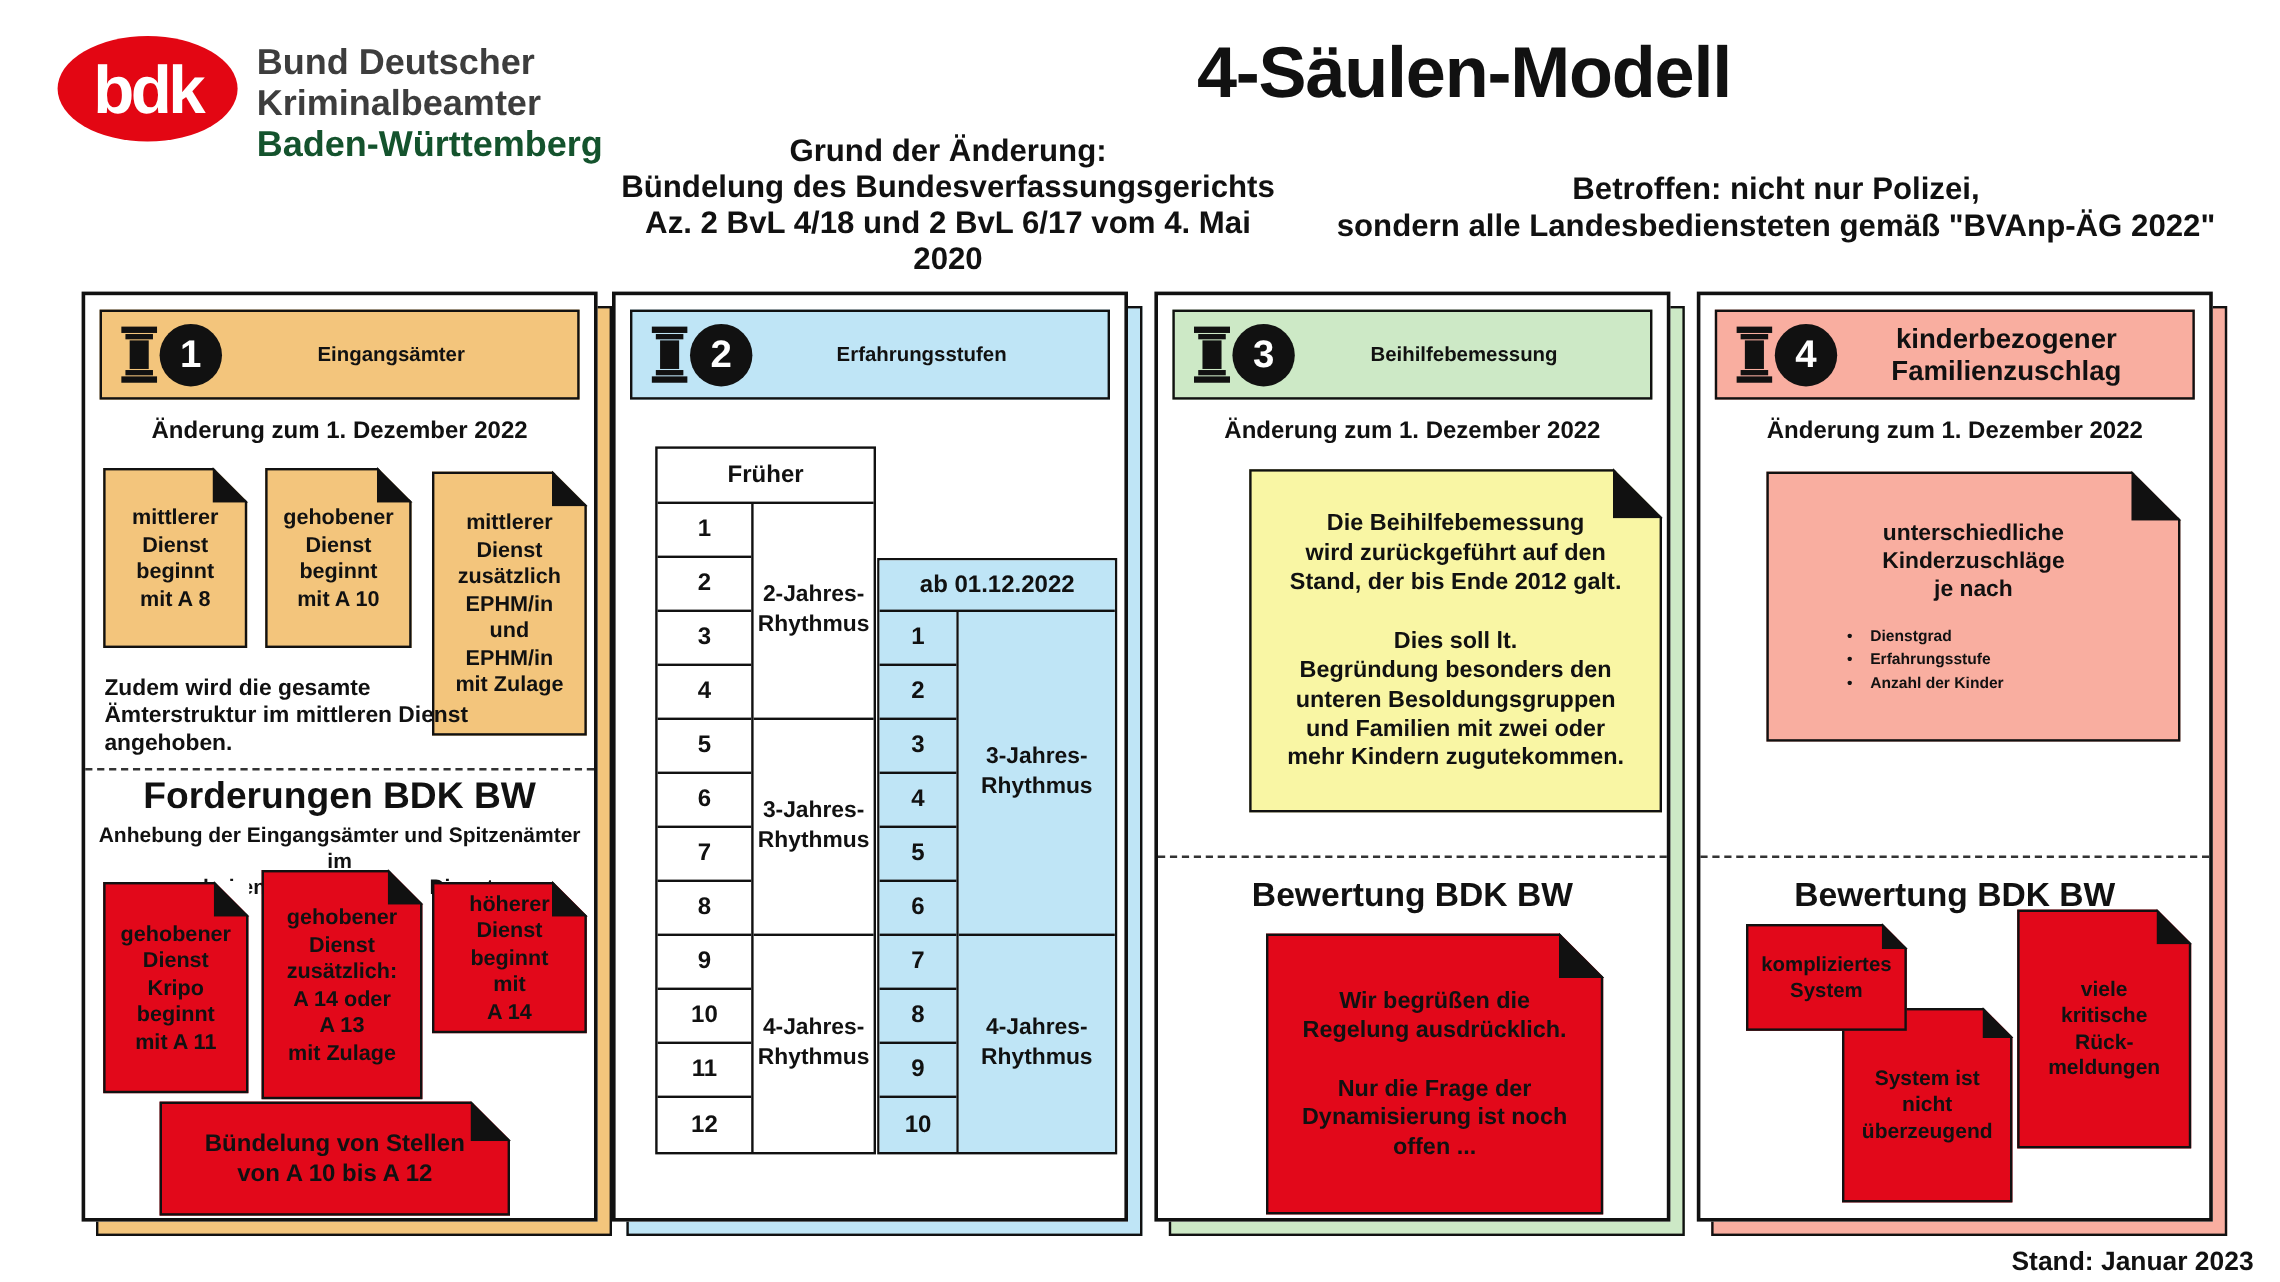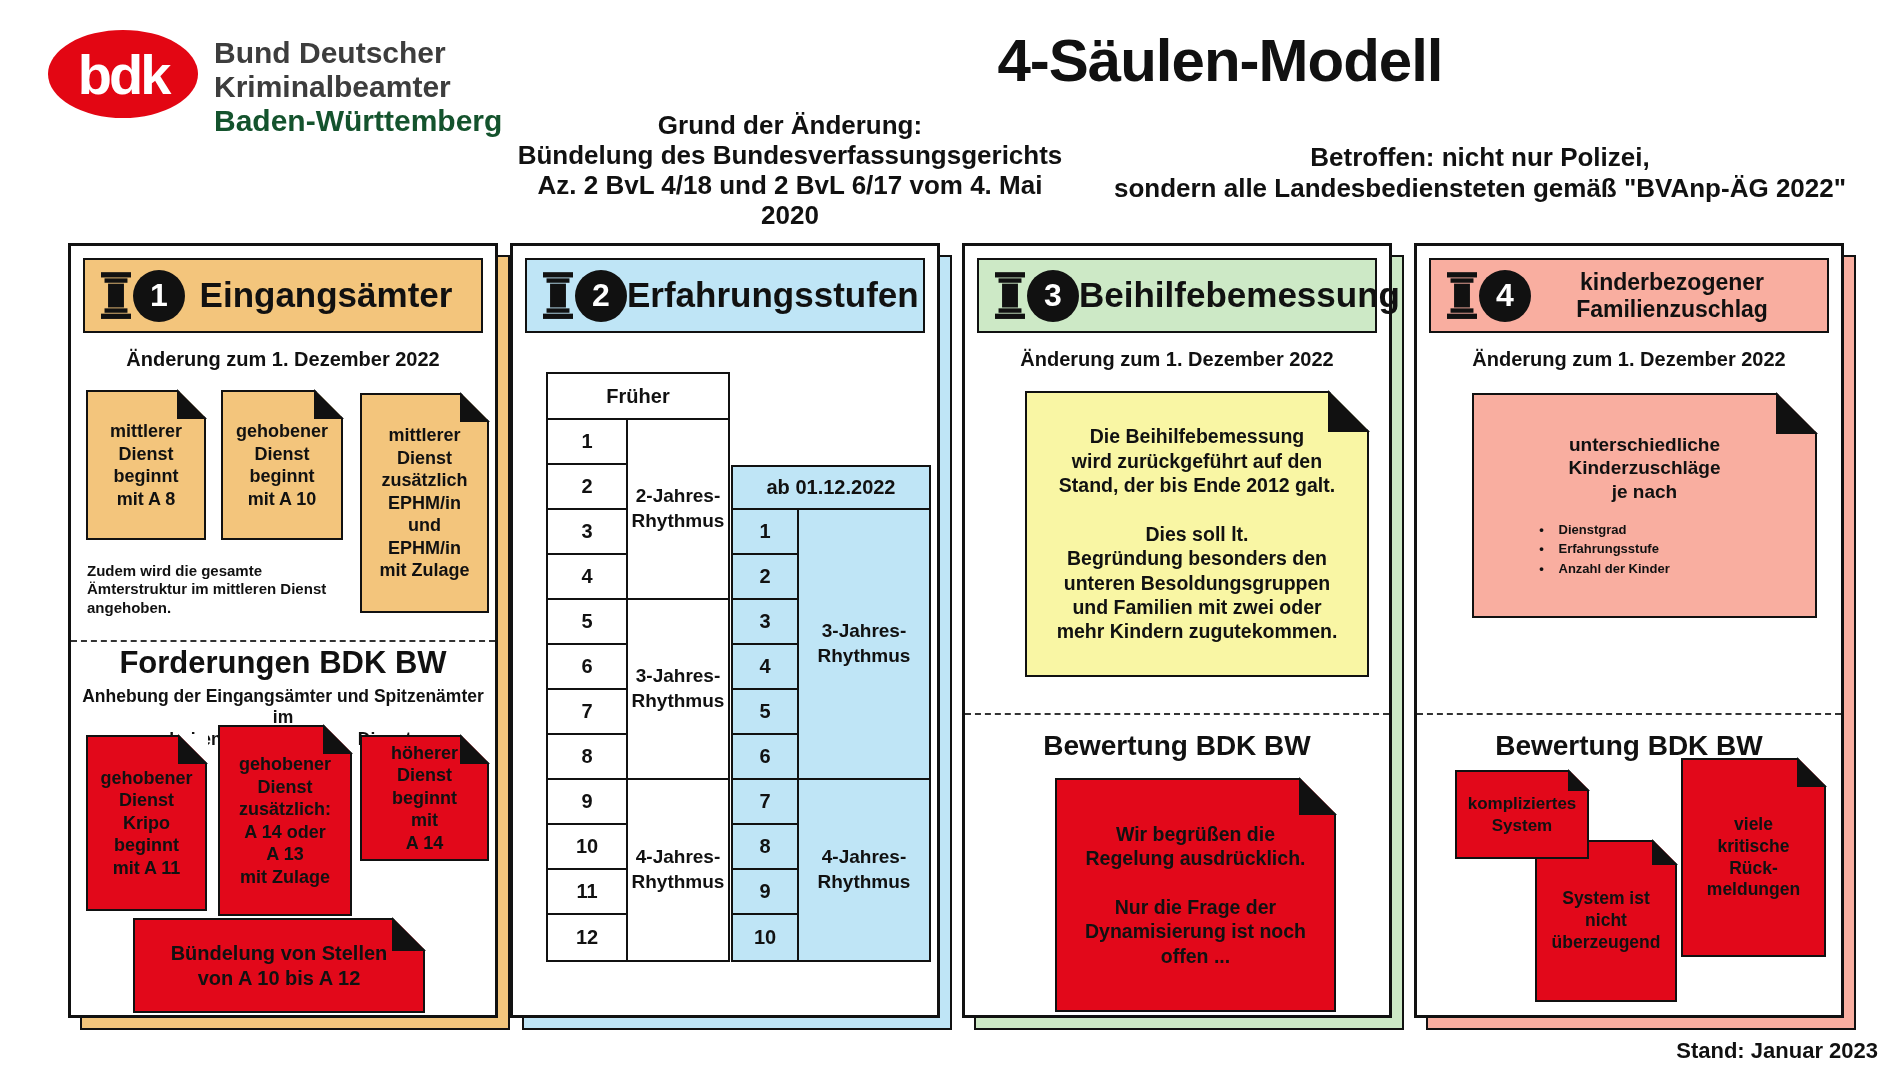--- a/index.html
+++ b/index.html
@@ -39,44 +39,44 @@
 
   .pillar-head{
     position:absolute;left:12px;top:12px;right:12px;height:75px;
     border:2.5px solid #111;box-sizing:border-box;
     display:flex;align-items:center;
   }
   .ph1{background:#F3C57C;} .ph2{background:#BFE5F6;} .ph3{background:#CDE9C6;} .ph4{background:#F9AEA0;}
   .icon-group{display:flex;align-items:center;margin-left:16px;}
   .badge{width:52px;height:52px;border-radius:50%;background:#111;color:#fff;
     display:flex;align-items:center;justify-content:center;font-size:32px;font-weight:800;margin-left:2px;}
-  .pillar-title{flex:1;text-align:center;font-size:35px;padding-right:14px;white-space:pre-line;line-height:1.15;}
+  .pillar-title{flex:1;text-align:center;font-size:17px;padding-right:14px;white-space:pre-line;line-height:1.15;}
   .pillar-title.small{font-size:23px;}
 
   .change-label{position:absolute;left:0;right:0;top:102px;text-align:center;font-size:20px;}
 
   .divider{position:absolute;left:0;right:0;border-top:2px dashed #333;}
 
   
   .note{
     position:absolute;border:2.5px solid #111;box-sizing:border-box;
     display:flex;flex-direction:column;align-items:center;justify-content:center;
     text-align:center;white-space:pre-line;line-height:1.25;
     --fold:30px;
   }
   .note .cut,.note .flap{position:absolute;top:-3px;right:-3px;width:var(--fold);height:var(--fold);pointer-events:none;}
   .note .cut{background:#fff;clip-path:polygon(0 0,100% 0,100% 100%);}
   .note .flap{background:#111;clip-path:polygon(0 0,100% 100%,0 100%);}
   .c-orange{background:#F3C57C;}
   .c-red{background:#E2081A;}
-  .c-yellow{background:#F9F6A4;}
+  .c-yellow{background:#F9F6A4;margin-left:16px;}
   .c-salmon{background:#F9AEA0;}
 
   
-  .p1-note{position:absolute;left:16px;top:316px;width:340px;text-align:left;font-size:15px;line-height:1.22;white-space:pre-line;}
+  .p1-note{position:absolute;left:16px;top:316px;width:340px;text-align:left;font-size:19px;line-height:1.22;white-space:pre-line;}
   .demands-title{position:absolute;left:0;right:0;top:399px;text-align:center;font-size:31px;}
   .demands-sub{position:absolute;left:0;right:0;top:440px;text-align:center;font-size:17.5px;line-height:1.22;white-space:pre-line;}
   .rating-title{position:absolute;left:0;right:0;top:484px;text-align:center;font-size:28px;}
 
   
   .ptable{position:absolute;border:2px solid #111;box-sizing:content-box;background:#fff;}
   .t-head{height:46px;box-sizing:border-box;border-bottom:2px solid #111;
     display:flex;align-items:center;justify-content:center;font-size:20px;}
   .t-body{display:flex;}
   .t-nums{display:flex;flex-direction:column;}

